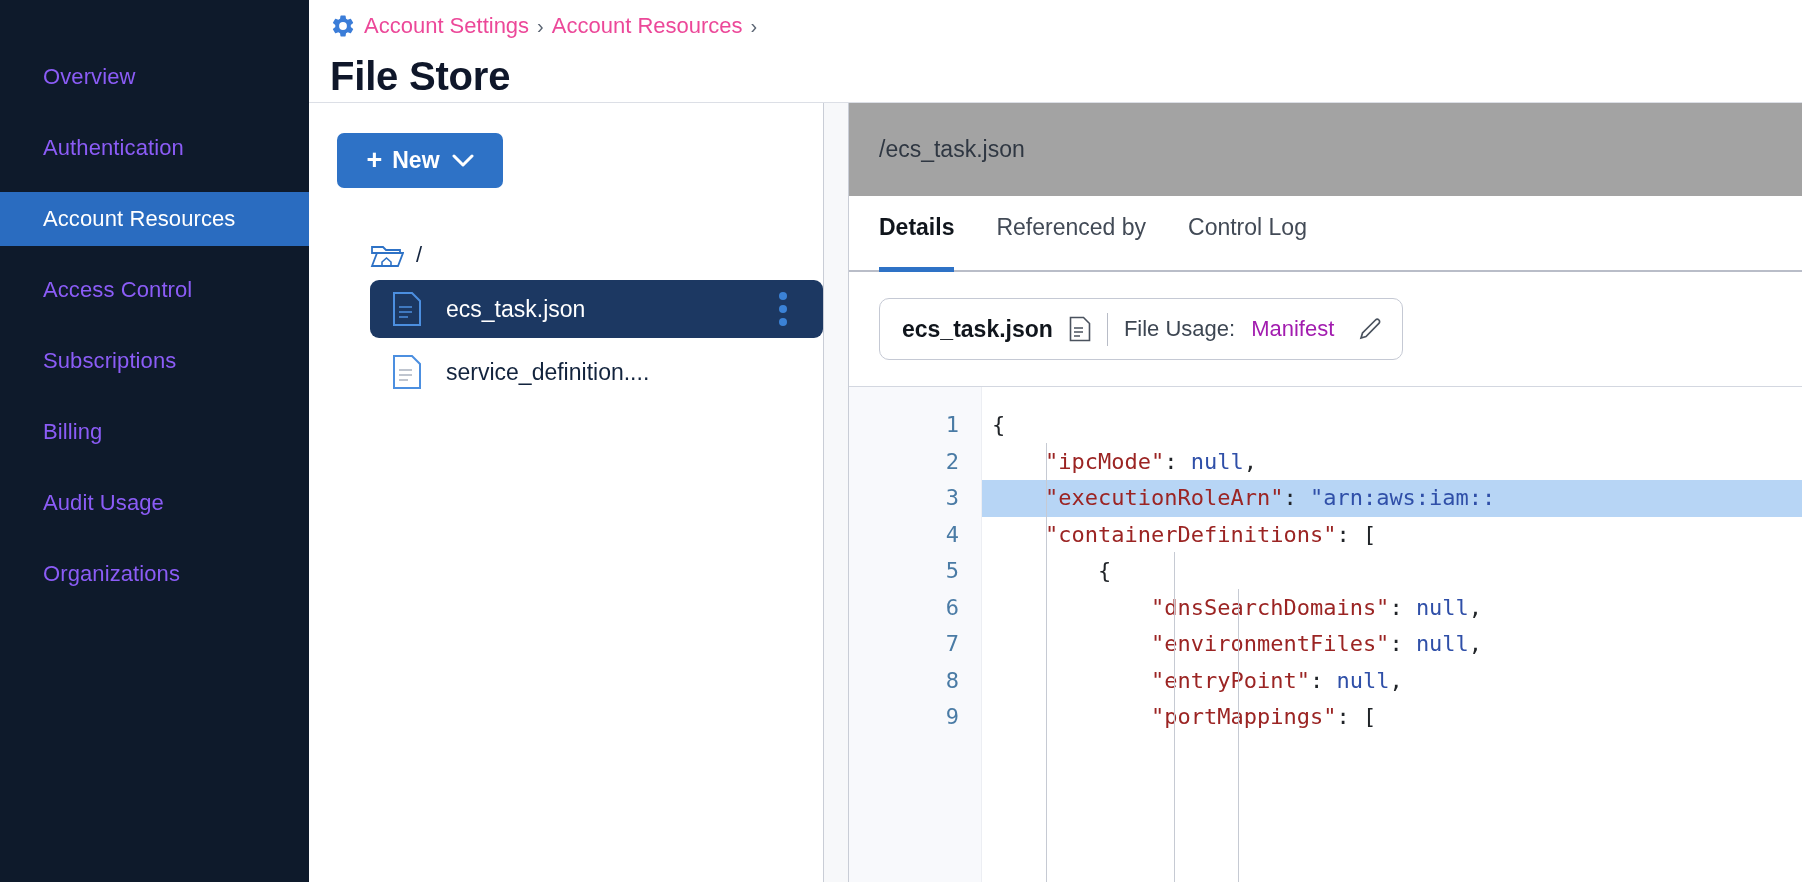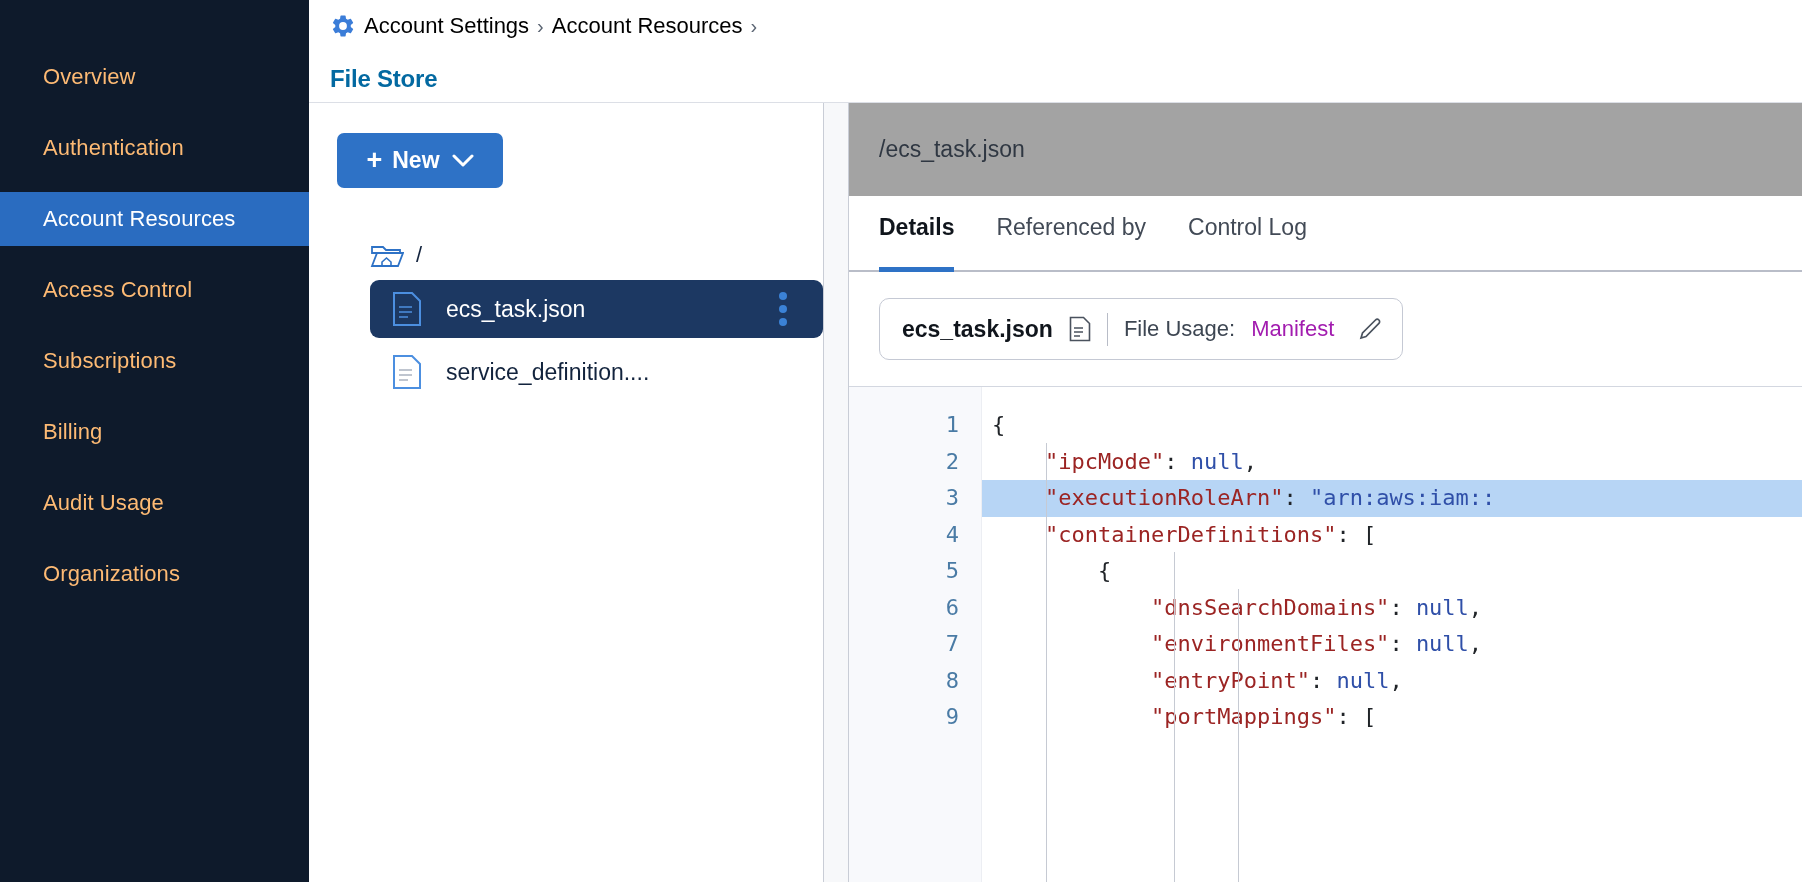--- a/index.html
+++ b/index.html
@@ -15,21 +15,21 @@
   #sidebar {
     width: 309px; height: 882px;
     background: #0e1a2b;
     flex: 0 0 309px;
     padding-top: 50px;
   }
   .nav-item {
     height: 54px;
     display: flex; align-items: center;
     padding-left: 43px;
-    color: #fdba74;
+    color: #8b5cf6;
     font-size: 22px;
     letter-spacing: .1px;
     cursor: pointer;
     margin-bottom: 17px;
   }
   .nav-item.active {
     background: #2a6cc0;
     color: #ffffff;
   }
 
@@ -39,27 +39,27 @@
   #topbar {
     height: 103px;
     background: #ffffff;
     border-bottom: 1px solid #dcdfe6;
     padding: 6px 0 0 21px;
     flex: 0 0 103px;
   }
   .breadcrumb { display: flex; align-items: center; height: 40px; gap: 8px; }
   .gear-ico { width: 26px; height: 26px; flex: 0 0 26px; display: block; }
   .crumb {
-    color: #000000; font-size: 22px; text-decoration: none; cursor: pointer;
+    color: #ec4899; font-size: 22px; text-decoration: none; cursor: pointer;
     white-space: nowrap;
   }
   .crumb-sep { color: #5a6472; font-size: 20px; }
   #page-title {
-    font-size: 24px; font-weight: bold; color: #0369a1;
-    margin-top: 19px; letter-spacing: -.2px;
+    font-size: 40px; font-weight: bold; color: #0f172a;
+    margin-top: 8px; letter-spacing: -.2px;
   }
 
   #body-row { flex: 1; display: flex; min-height: 0; }
 
   
   #browser {
     width: 514px; flex: 0 0 514px;
     background: #ffffff;
     padding: 30px 0 0 28px;
     position: relative;

